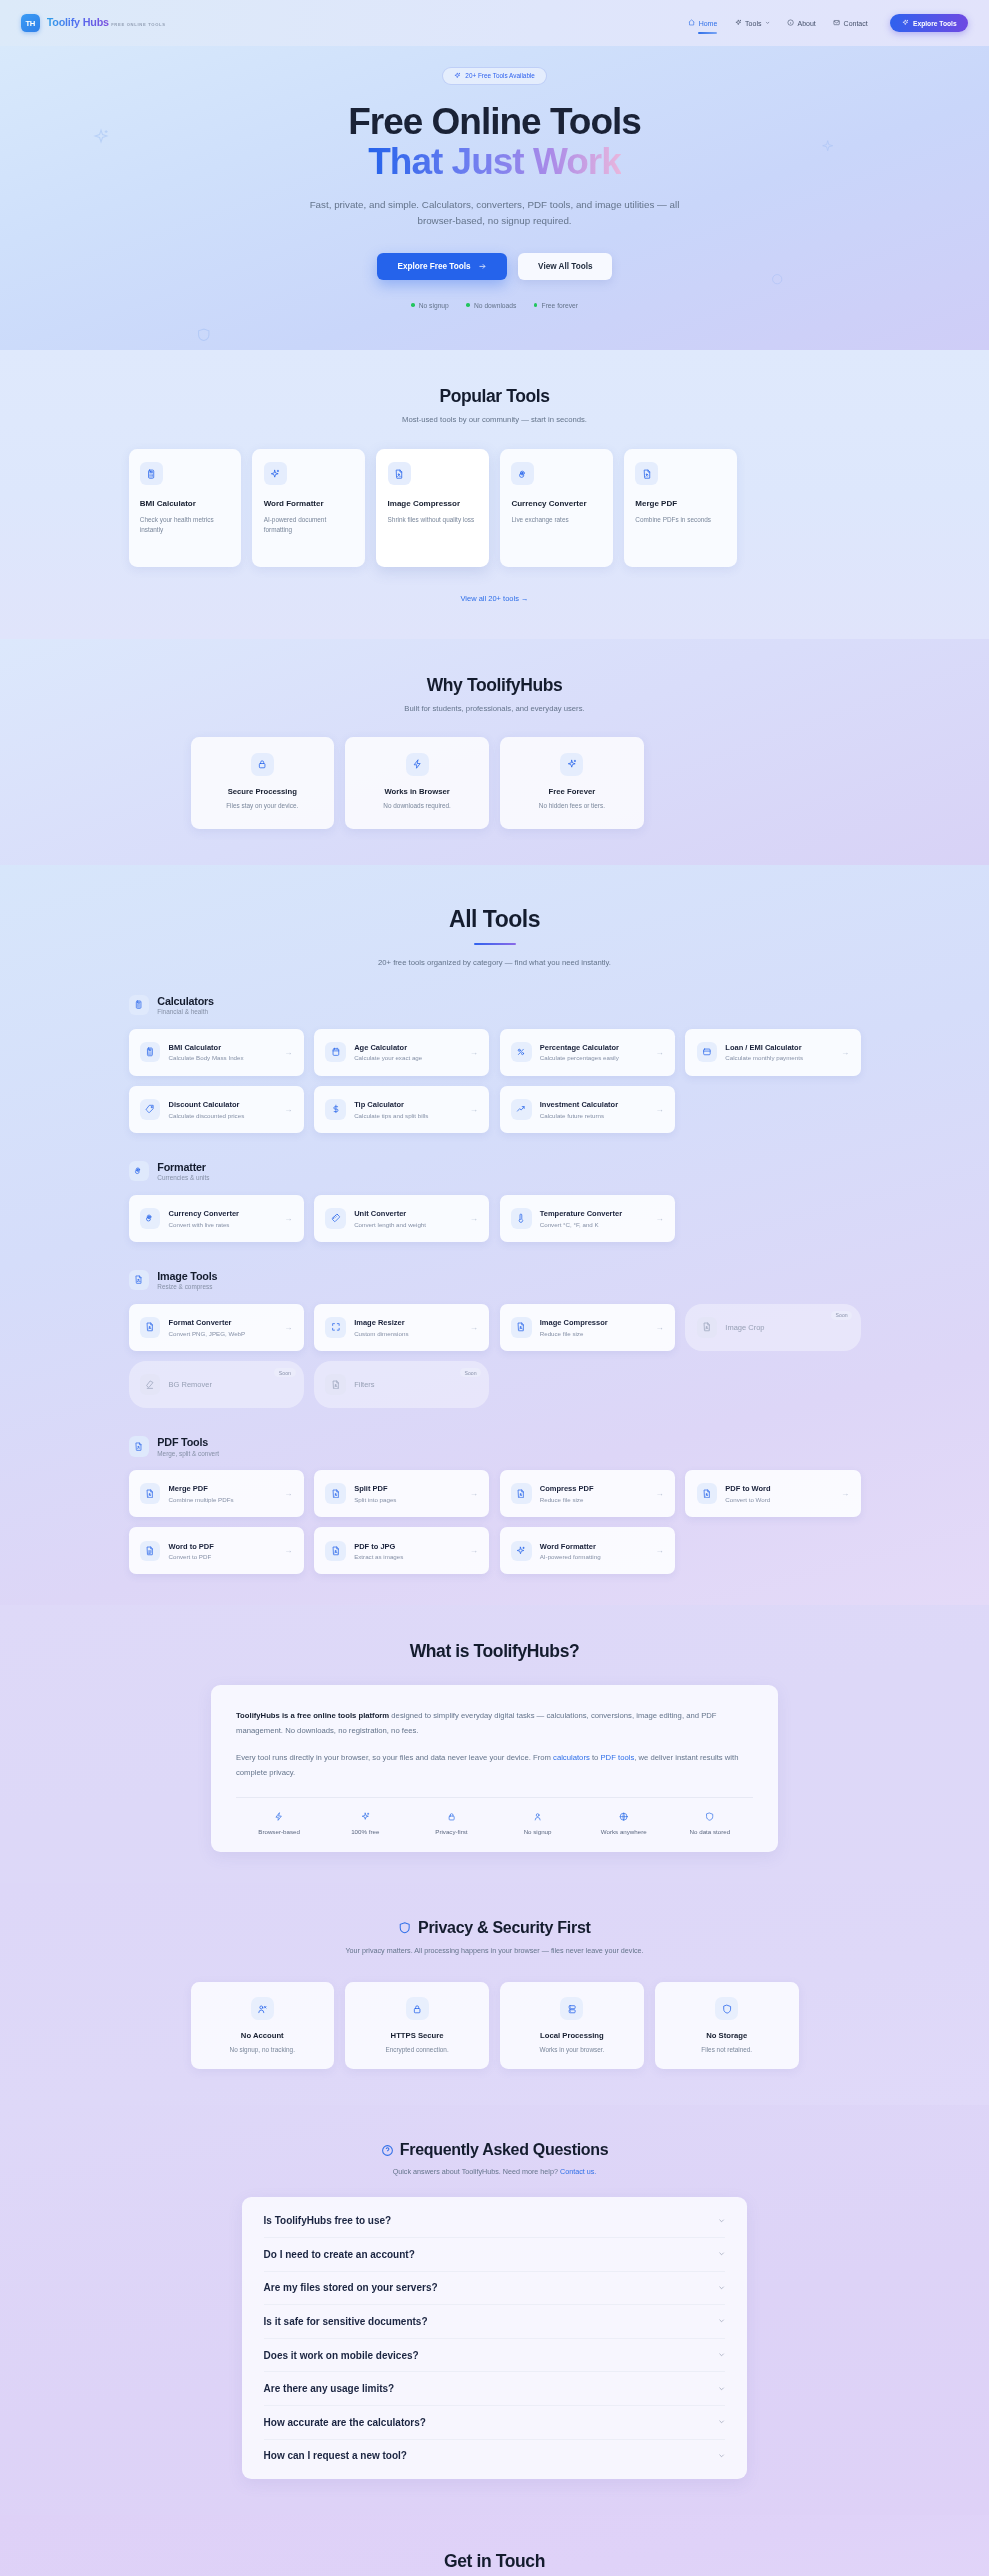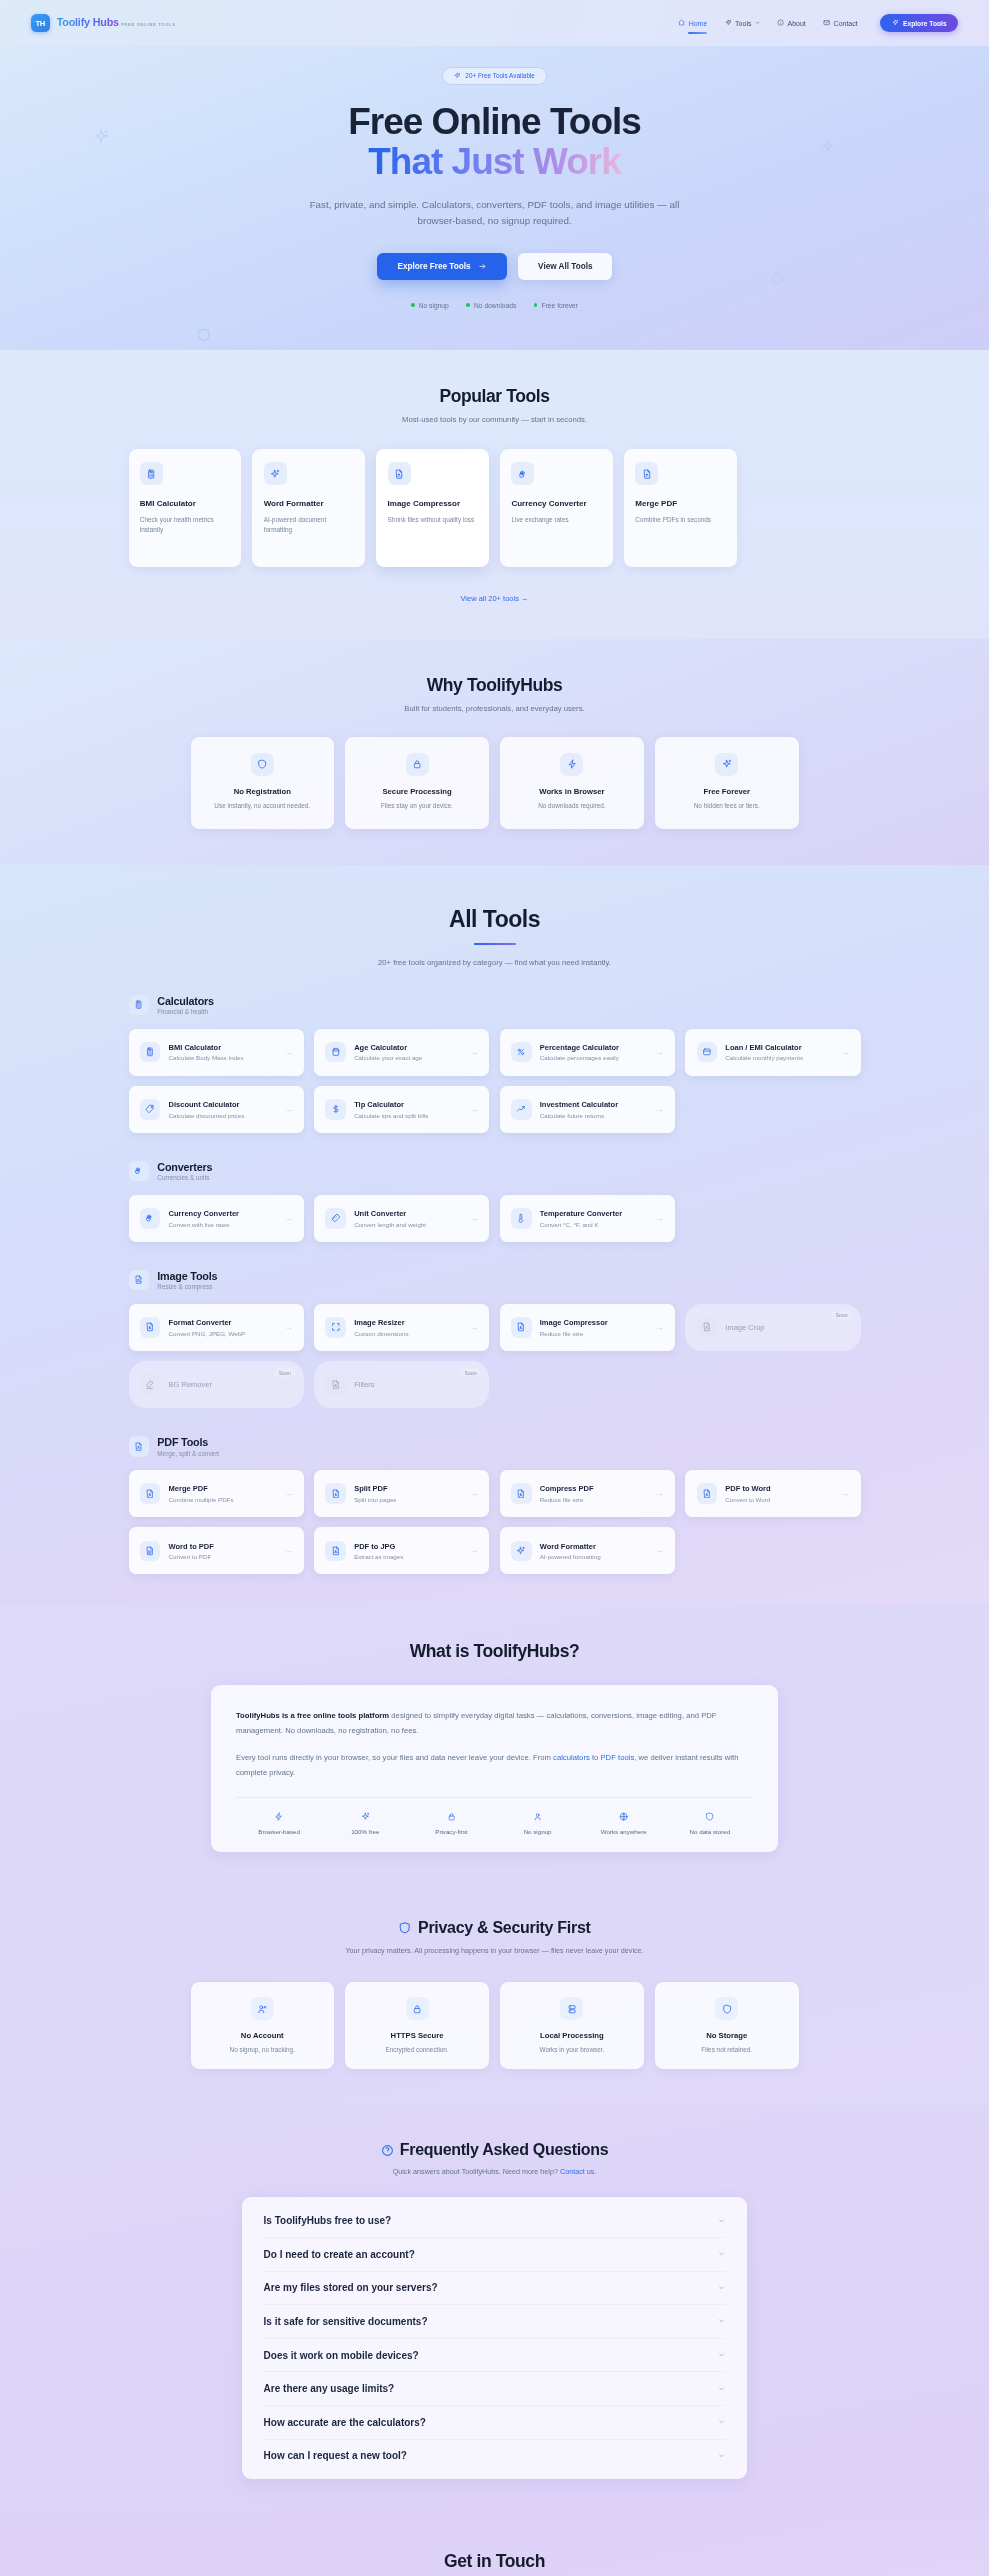--- a/index.html
+++ b/index.html
@@ -10,21 +10,21 @@
     color: #1e293b;
     -webkit-font-smoothing: antialiased;
   }
   a { text-decoration: none; color: inherit; }
 
   
   .site-header {
     height: 46px;
     background: linear-gradient(100deg,#dceaf9 0%,#dfe6fb 55%,#e2e3fb 100%);
     display: flex; align-items: center;
-    padding: 0 31px;
+    padding: 0 21px;
     position: relative;
   }
   .brand { display: flex; align-items: center; gap: 7.2px; }
   .brand-mark {
     width: 18.5px; height: 18.5px; border-radius: 5.2px;
     background: linear-gradient(145deg,#3b9cf5,#2f7fe8);
     color: #fff; font-weight: bold; font-size: 7.7px;
     display: flex; align-items: center; justify-content: center;
     letter-spacing: -0.3px;
     box-shadow: 0 1.5px 4.1px rgba(47,127,232,.35);
@@ -435,29 +435,20 @@
 </section>
 
 <section class="section why">
   <div class="wrap" style="width:608px">
     <h2 class="sec-title">Why ToolifyHubs</h2>
     <p class="sec-sub">Built for students, professionals, and everyday users.</p>
     <div class="why-grid" id="why-grid">
         <div class="why-card">
           <div class="icon-bubble">
             <svg viewBox="0 0 24 24" fill="none" stroke="currentColor" stroke-width="1.8" stroke-linecap="round" stroke-linejoin="round">
-              <path d="M12 2.8l8 3v6.2c0 5-3.5 8.2-8 9.2-4.5-1-8-4.2-8-9.2V5.8z"></path>
-            </svg>
-          </div>
-          <div class="why-name">No Registration</div>
-          <div class="why-desc">Use instantly, no account needed.</div>
-        </div>
-        <div class="why-card">
-          <div class="icon-bubble">
-            <svg viewBox="0 0 24 24" fill="none" stroke="currentColor" stroke-width="1.8" stroke-linecap="round" stroke-linejoin="round">
               <rect x="5.5" y="10.5" width="13" height="10" rx="2"></rect>
               <path d="M8.5 10.5V7.8a3.5 3.5 0 0 1 7 0v2.7"></path>
             </svg>
           </div>
           <div class="why-name">Secure Processing</div>
           <div class="why-desc">Files stay on your device.</div>
         </div>
         <div class="why-card">
           <div class="icon-bubble">
             <svg viewBox="0 0 24 24" fill="none" stroke="currentColor" stroke-width="1.8" stroke-linecap="round" stroke-linejoin="round">
@@ -600,21 +591,21 @@
         <div class="category">
           <div class="cat-head">
             <div class="cat-bubble">
               <svg viewBox="0 0 24 24" fill="none" stroke="currentColor" stroke-width="1.8" stroke-linecap="round" stroke-linejoin="round">
                 <circle cx="10" cy="9.5" r="4.5"></circle>
                 <path d="M10 7.8v3.4M9 8.4h1.6a.9.9 0 0 1 0 1.8H9.4a.9.9 0 0 0 0 1.8H11"></path>
                 <path d="M13.6 14.8a5 5 0 1 1-5.3-5.2"></path>
               </svg>
             </div>
             <div>
-              <div class="cat-name">Converters</div>
+              <div class="cat-name">Formatter</div>
               <div class="cat-sub">Currencies &amp; units</div>
             </div>
           </div>
           <div class="tool-grid">
             <div class="tool-card">
               <div class="tool-bubble">
                 <svg viewBox="0 0 24 24" fill="none" stroke="currentColor" stroke-width="1.8" stroke-linecap="round" stroke-linejoin="round">
                   <circle cx="10" cy="9.5" r="4.5"></circle>
                   <path d="M10 7.8v3.4M9 8.4h1.6a.9.9 0 0 1 0 1.8H9.4a.9.9 0 0 0 0 1.8H11"></path>
                   <path d="M13.6 14.8a5 5 0 1 1-5.3-5.2"></path>

